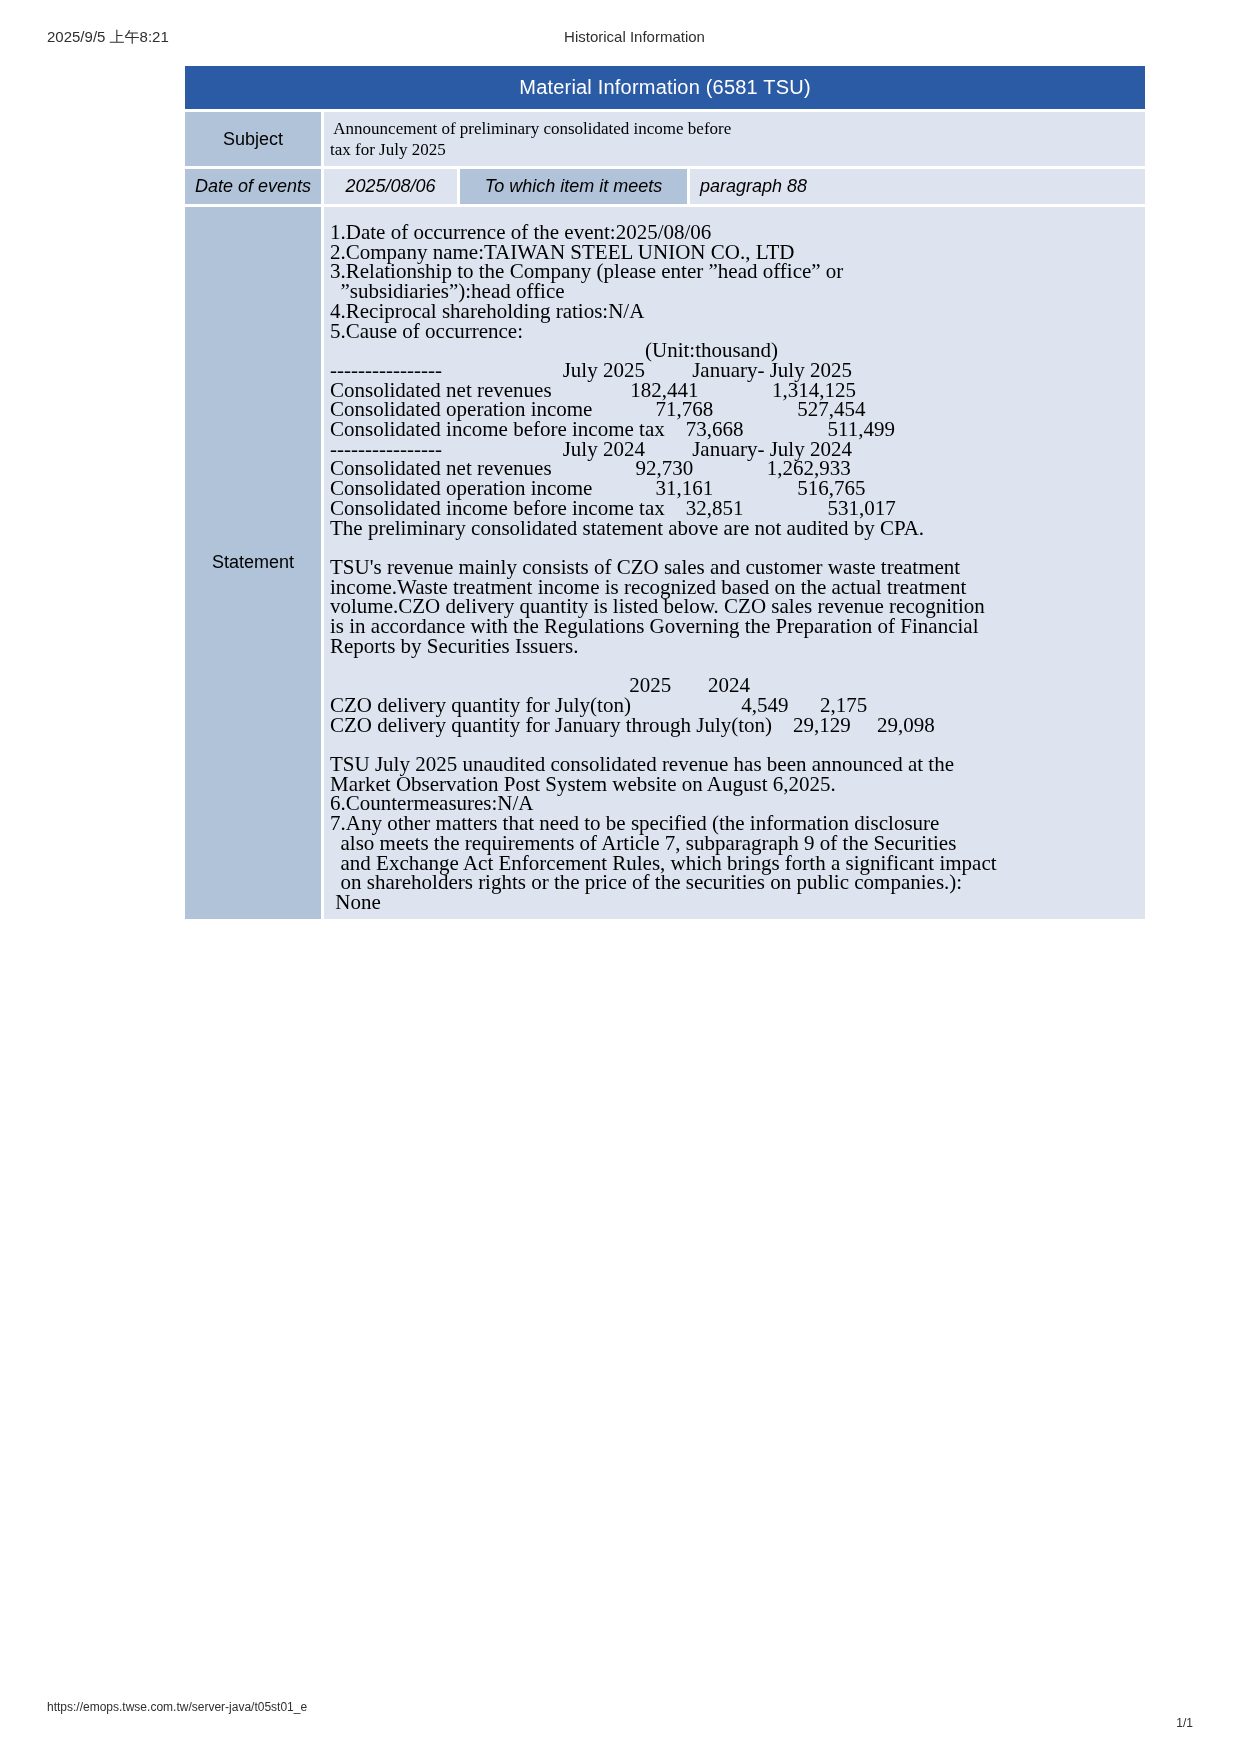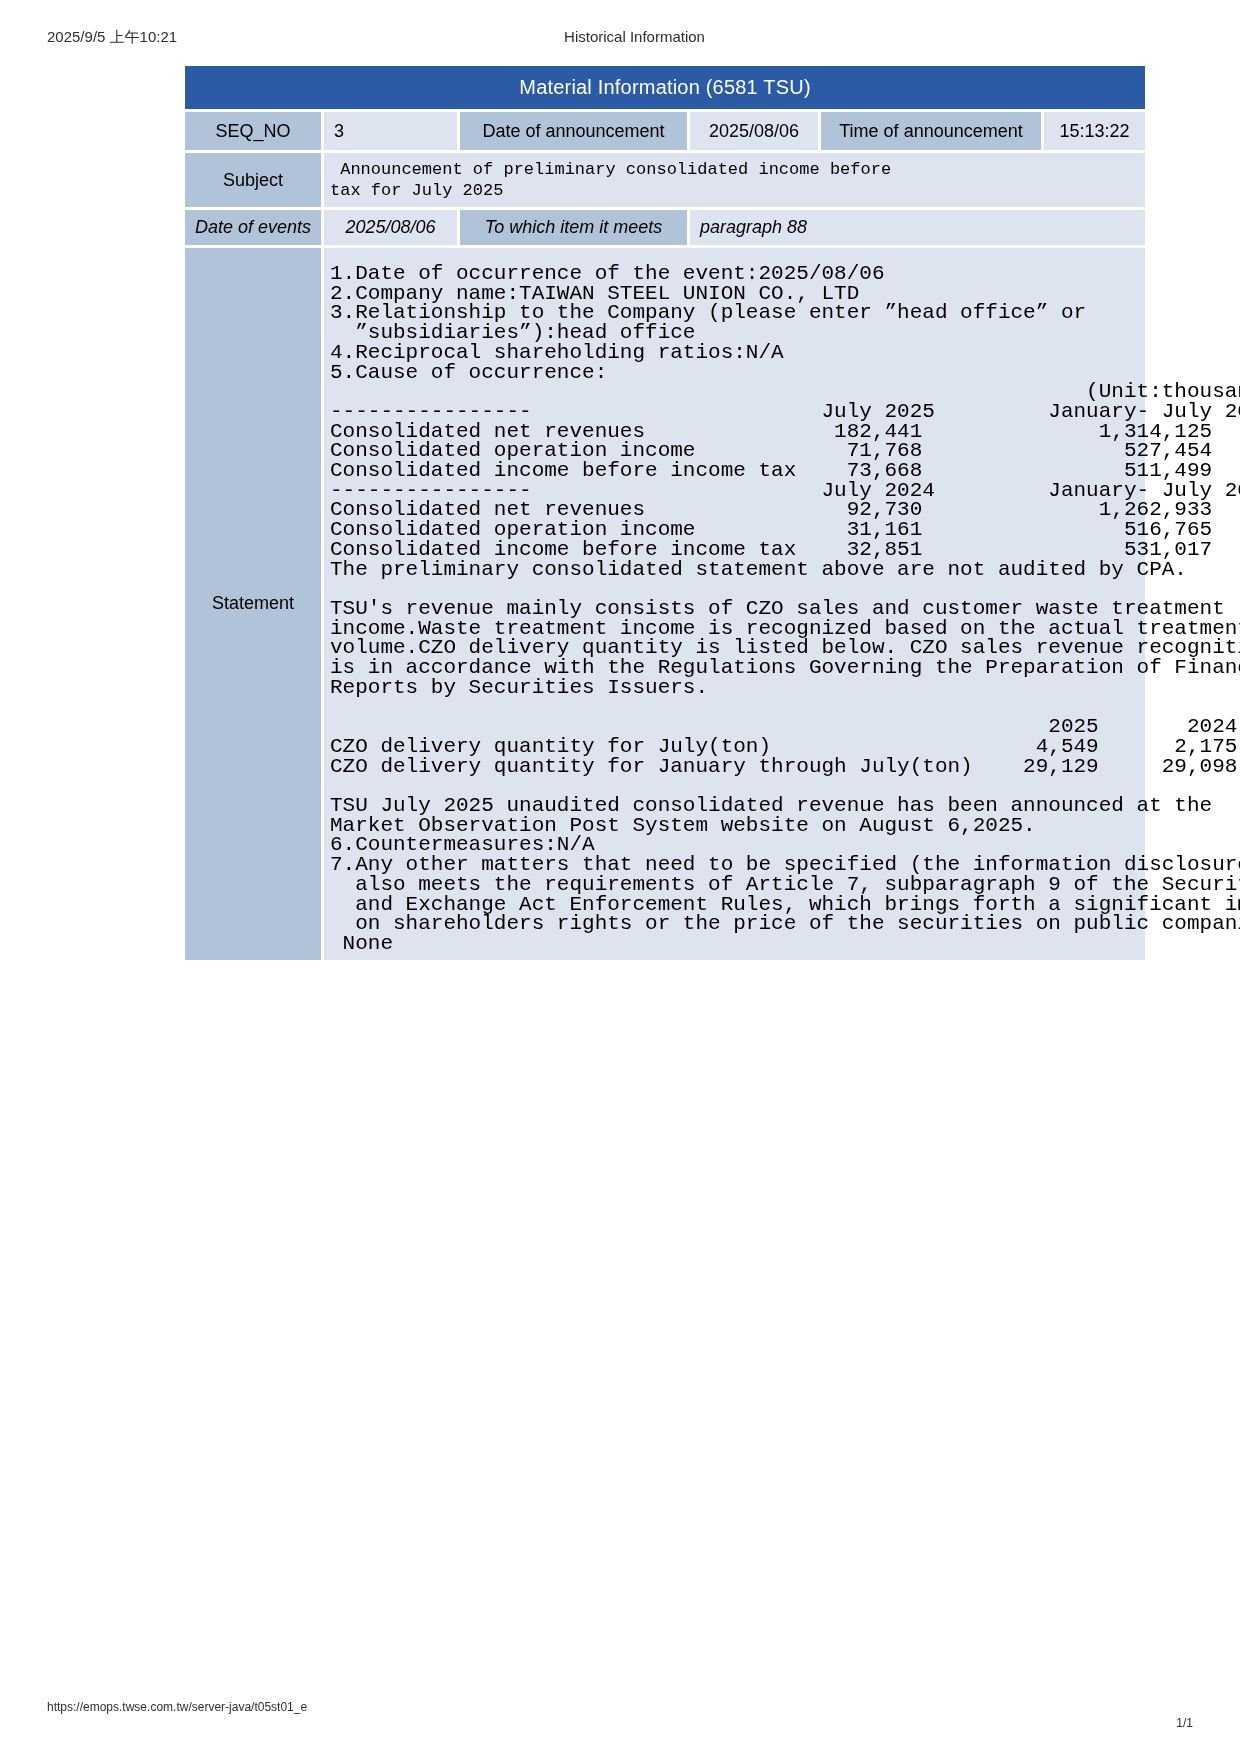--- a/index.html
+++ b/index.html
@@ -33,62 +33,54 @@
   }
   td.val {
     background:#dde4f0; font-size:18px; height:38px; text-align:center;
   }
   td.val.left { text-align:left; padding-left:10px; }
   tr.r-events td { height:35px;font-style:italic; }
   td.subject-cell, td.statement-cell {
     background:#dde4f0; vertical-align:top; text-align:left;
   }
   pre.mono {
-    font-family:Liberation Mono, monospace;
+    font-family:Liberation Serif, serif;
     white-space:pre;
     color:#000;
   }
   pre.subject-text   { font-size:17px; line-height:21px; padding:6px 0 6px 6px; }
   pre.statement-text { font-size:21px; line-height:19.7px; padding:16px 0 6px 6px; }
   td.statement-lbl { height:auto; }
   
   .print-footer { position:absolute; top:1700px; left:0; width:100%; height:20px; font-size:12px; color:#2f2f2f; }
   .pf-left  { position:absolute; left:47px; top:0; white-space:nowrap; }
   .pf-right { position:absolute; right:47px; top:16px; white-space:nowrap; }
 </style>
 </head>
 <body>
 
 <div class="page">
 
   <div class="print-header">
-    <span class="ph-left">2025/9/5 上午10:21</span>
+    <span class="ph-left">2025/9/5 上午8:21</span>
     <span class="ph-center">Historical Information</span>
   </div>
 
   <table class="material">
     <colgroup>
       <col style="width:136px">
         <col style="width:133px">
         <col style="width:227px">
       <col style="width:128px">
         <col style="width:220px">
         <col style="width:101px">
     </colgroup>
     <tbody>
         <tr>
       <td class="title-bar" colspan="6">Material Information (6581 TSU)</td>
-    </tr>
-    <tr>
-      <td class="lbl">SEQ_NO</td>
-      <td class="val left">3</td>
-      <td class="lbl">Date of announcement</td>
-      <td class="val">2025/08/06</td>
-      <td class="lbl">Time of announcement</td>
-      <td class="val">15:13:22</td>
     </tr>
     <tr>
       <td class="lbl">Subject</td>
       <td class="subject-cell" colspan="5">
             <pre class="mono subject-text"> Announcement of preliminary consolidated income before
 tax for July 2025</pre>
           </td>
     </tr>
     <tr class="r-events">
       <td class="lbl">Date of events</td>

